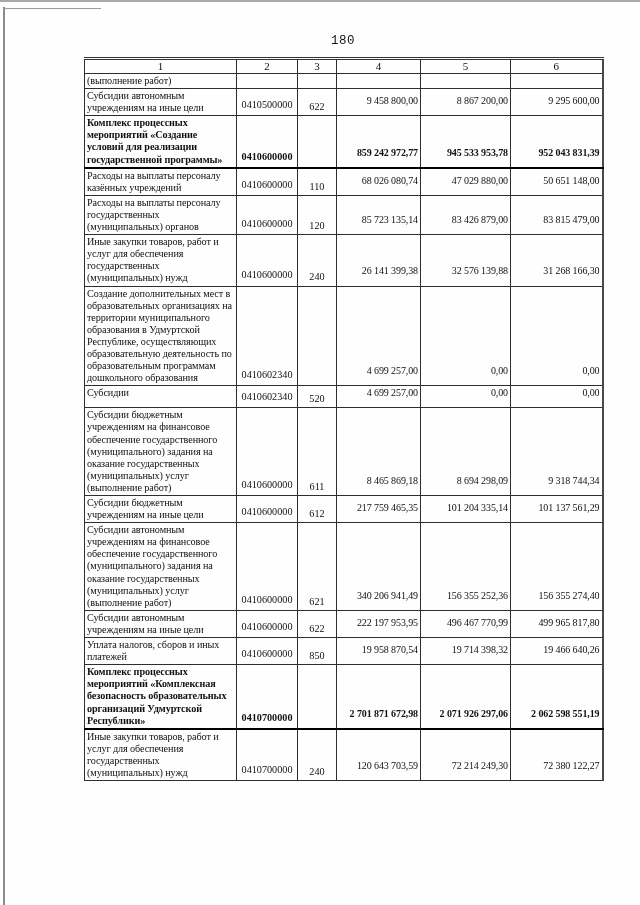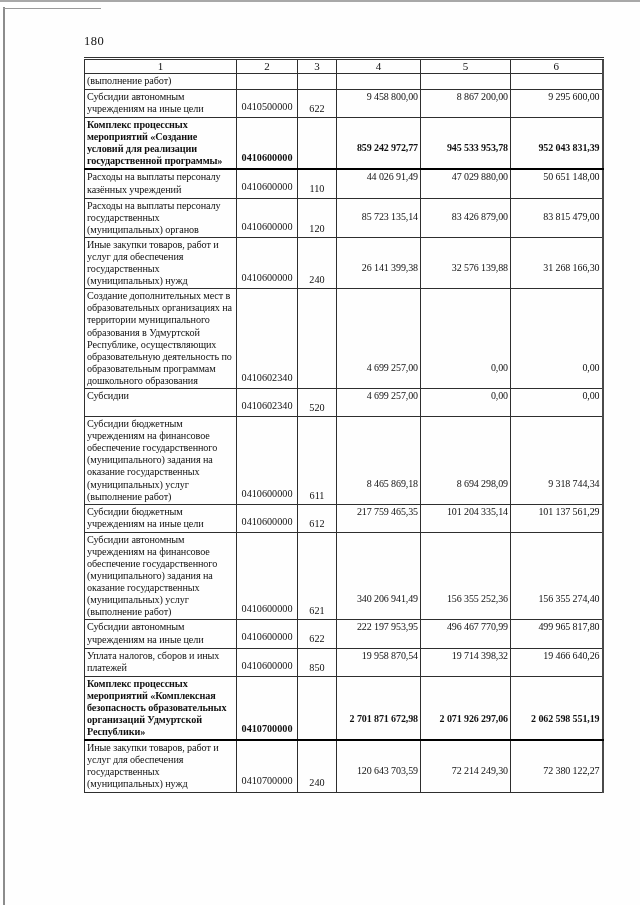--- a/index.html
+++ b/index.html
@@ -6,36 +6,36 @@
   html,body { background:#e8e8e8; }
   .page {
     position:relative; width:640px; height:905px; background:#fefefe;
     font-family:"Liberation Serif", serif; color:#111; overflow:hidden;
   }
   .scan-top { position:absolute; left:0; top:0; width:640px; height:2px; background:#a8a8a8; }
   .scan-left { position:absolute; left:3px; top:7px; width:2px; height:898px; background:#8c8c8c; }
   .scan-corner { position:absolute; left:3px; top:8px; width:98px; height:1px; background:#9a9a9a; }
   .page-number {
     position:absolute; left:84px; top:34px; width:518px;
-    font-size:12.5px; color:#141414; letter-spacing:0.5px;
+    text-align:center; font-size:12.5px; color:#141414; letter-spacing:0.5px;font-family:Liberation Mono, monospace;
   }
   table.budget {
     position:absolute; left:84px; top:57px; width:518px;
     border-collapse:collapse; table-layout:fixed;
     border:1.5px solid #222; border-top:3px double #333; border-right:2px solid #4a4a4a;
   }
   .budget th, .budget td {
     border:1px solid #2e2e2e; color:#101010;
     font-size:10.2px; line-height:12.1px; padding:1px 2px;
   }
   .budget th { font-weight:normal; font-size:11px; height:15px; text-align:center; padding:0; }
   td.name  { text-align:left; vertical-align:top; white-space:pre-line; letter-spacing:-0.1px; }
   td.code  { text-align:center; vertical-align:bottom; white-space:nowrap; padding-bottom:4px; }
   td.vr    { text-align:center; vertical-align:bottom; padding-bottom:2px; }
-  td.amt   { text-align:right; vertical-align:bottom; white-space:nowrap; font-size:10px; padding-bottom:14px; padding-right:2px; letter-spacing:-0.1px; }
+  td.amt   { text-align:right; vertical-align:bottom; white-space:nowrap; font-size:10px; padding-bottom:8px; padding-right:2px; letter-spacing:-0.1px; }
   tr.section td { font-weight:bold; border-bottom:2px solid #000000; }
   tr.plain td { font-weight:normal; }
 </style>
 </head>
 <body>
 
 <div class="page">
   <div class="scan-top"></div>
   <div class="scan-left"></div>
   <div class="scan-corner"></div>
@@ -88,21 +88,21 @@
           <td class="vr"></td>
           <td class="amt">859 242 972,77</td>
           <td class="amt">945 533 953,78</td>
           <td class="amt">952 043 831,39</td>
         </tr>
         <tr class="plain">
           <td class="name">Расходы на выплаты персоналу
 казённых учреждений</td>
           <td class="code">0410600000</td>
           <td class="vr">110</td>
-          <td class="amt">44 026 91,49</td>
+          <td class="amt">68 026 080,74</td>
           <td class="amt">47 029 880,00</td>
           <td class="amt">50 651 148,00</td>
         </tr>
         <tr class="plain">
           <td class="name">Расходы на выплаты персоналу
 государственных
 (муниципальных) органов</td>
           <td class="code">0410600000</td>
           <td class="vr">120</td>
           <td class="amt">85 723 135,14</td>

